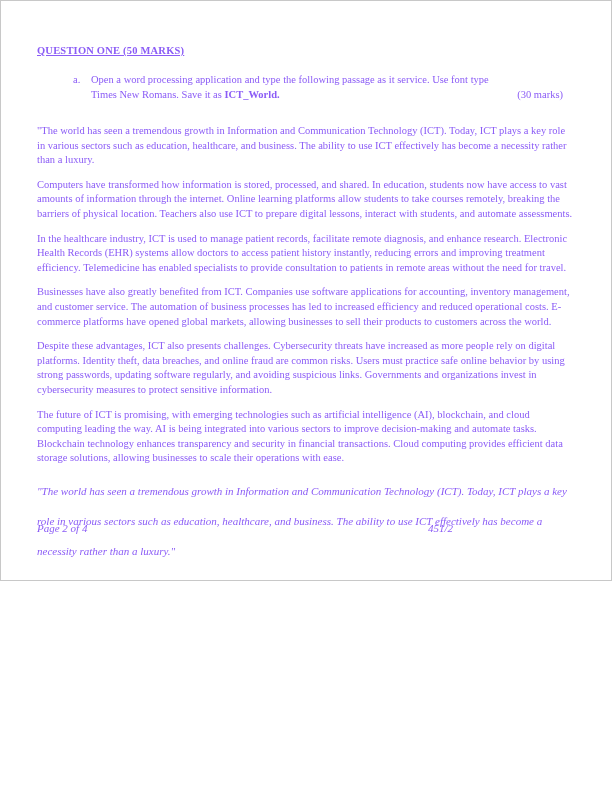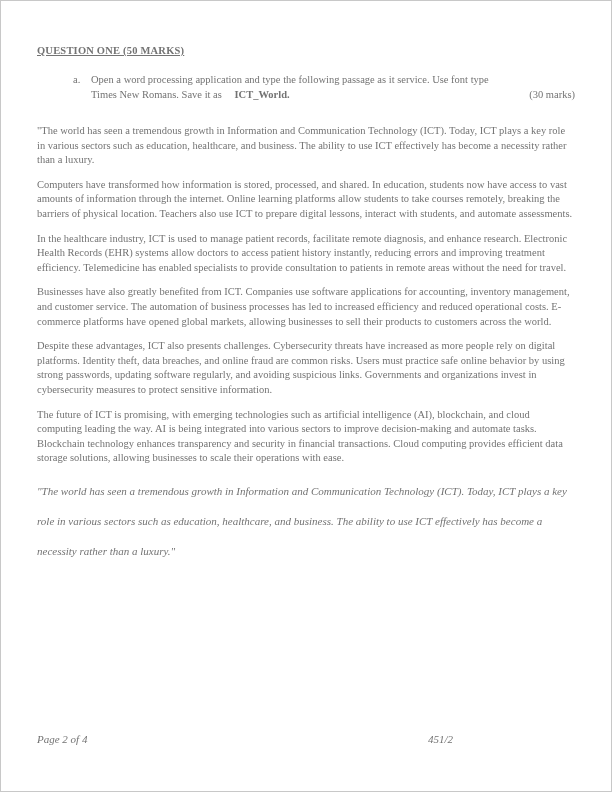--- a/index.html
+++ b/index.html
@@ -3,26 +3,26 @@
 <meta charset="utf-8">
 <style>
   html, body {
     margin: 0;
     padding: 0;
     background: #ffffff;
   }
   .page {
     position: relative;
     width: 612px;
-    height: 792px;
+    height: 581px;
     background: #ffffff;
     border: 1px solid #c8c8c8;
     box-sizing: border-box;
     font-family: "Liberation Serif", serif;
-    color: #737373;
+    color: #8b5cf6;
     overflow: hidden;
   }
   .content {
     padding: 44px 36px 0 36px;
   }
   .heading {
     font-size: 10.5px;
     font-weight: bold;
     text-decoration: underline;
     margin-bottom: 16px;
@@ -39,21 +39,21 @@
     width: 18px;
     flex: 0 0 18px;
   }
   .item-body {
     position: relative;
     flex: 1;
     padding-right: 70px;
   }
   .marks {
     position: absolute;
-    right: 0;
+    right: 12px;
     bottom: 0;
   }
   .para {
     font-size: 10.5px;
     line-height: 14.6px;
     margin: 0 0 10px 0;
   }
   .italic-para {
     font-size: 11px;
     font-style: italic;
@@ -66,21 +66,21 @@
     right: 36px;
     bottom: 46px;
     display: flex;
     align-items: baseline;
     font-size: 11px;
     font-style: italic;
   }
   .footer-left  { flex: 1; text-align: left; }
   .footer-center{ flex: 1; text-align: center; }
   .footer-right { flex: 1; text-align: right; white-space: pre; }
-  b { font-weight: bold; margin-left: 10px; }
+  b { font-weight: bold; }
 </style>
 </head>
 <body>
 
 <div class="page">
   <div class="content">
 
     <div class="heading">QUESTION ONE (50 MARKS)</div>
 
     <div class="item-a">

